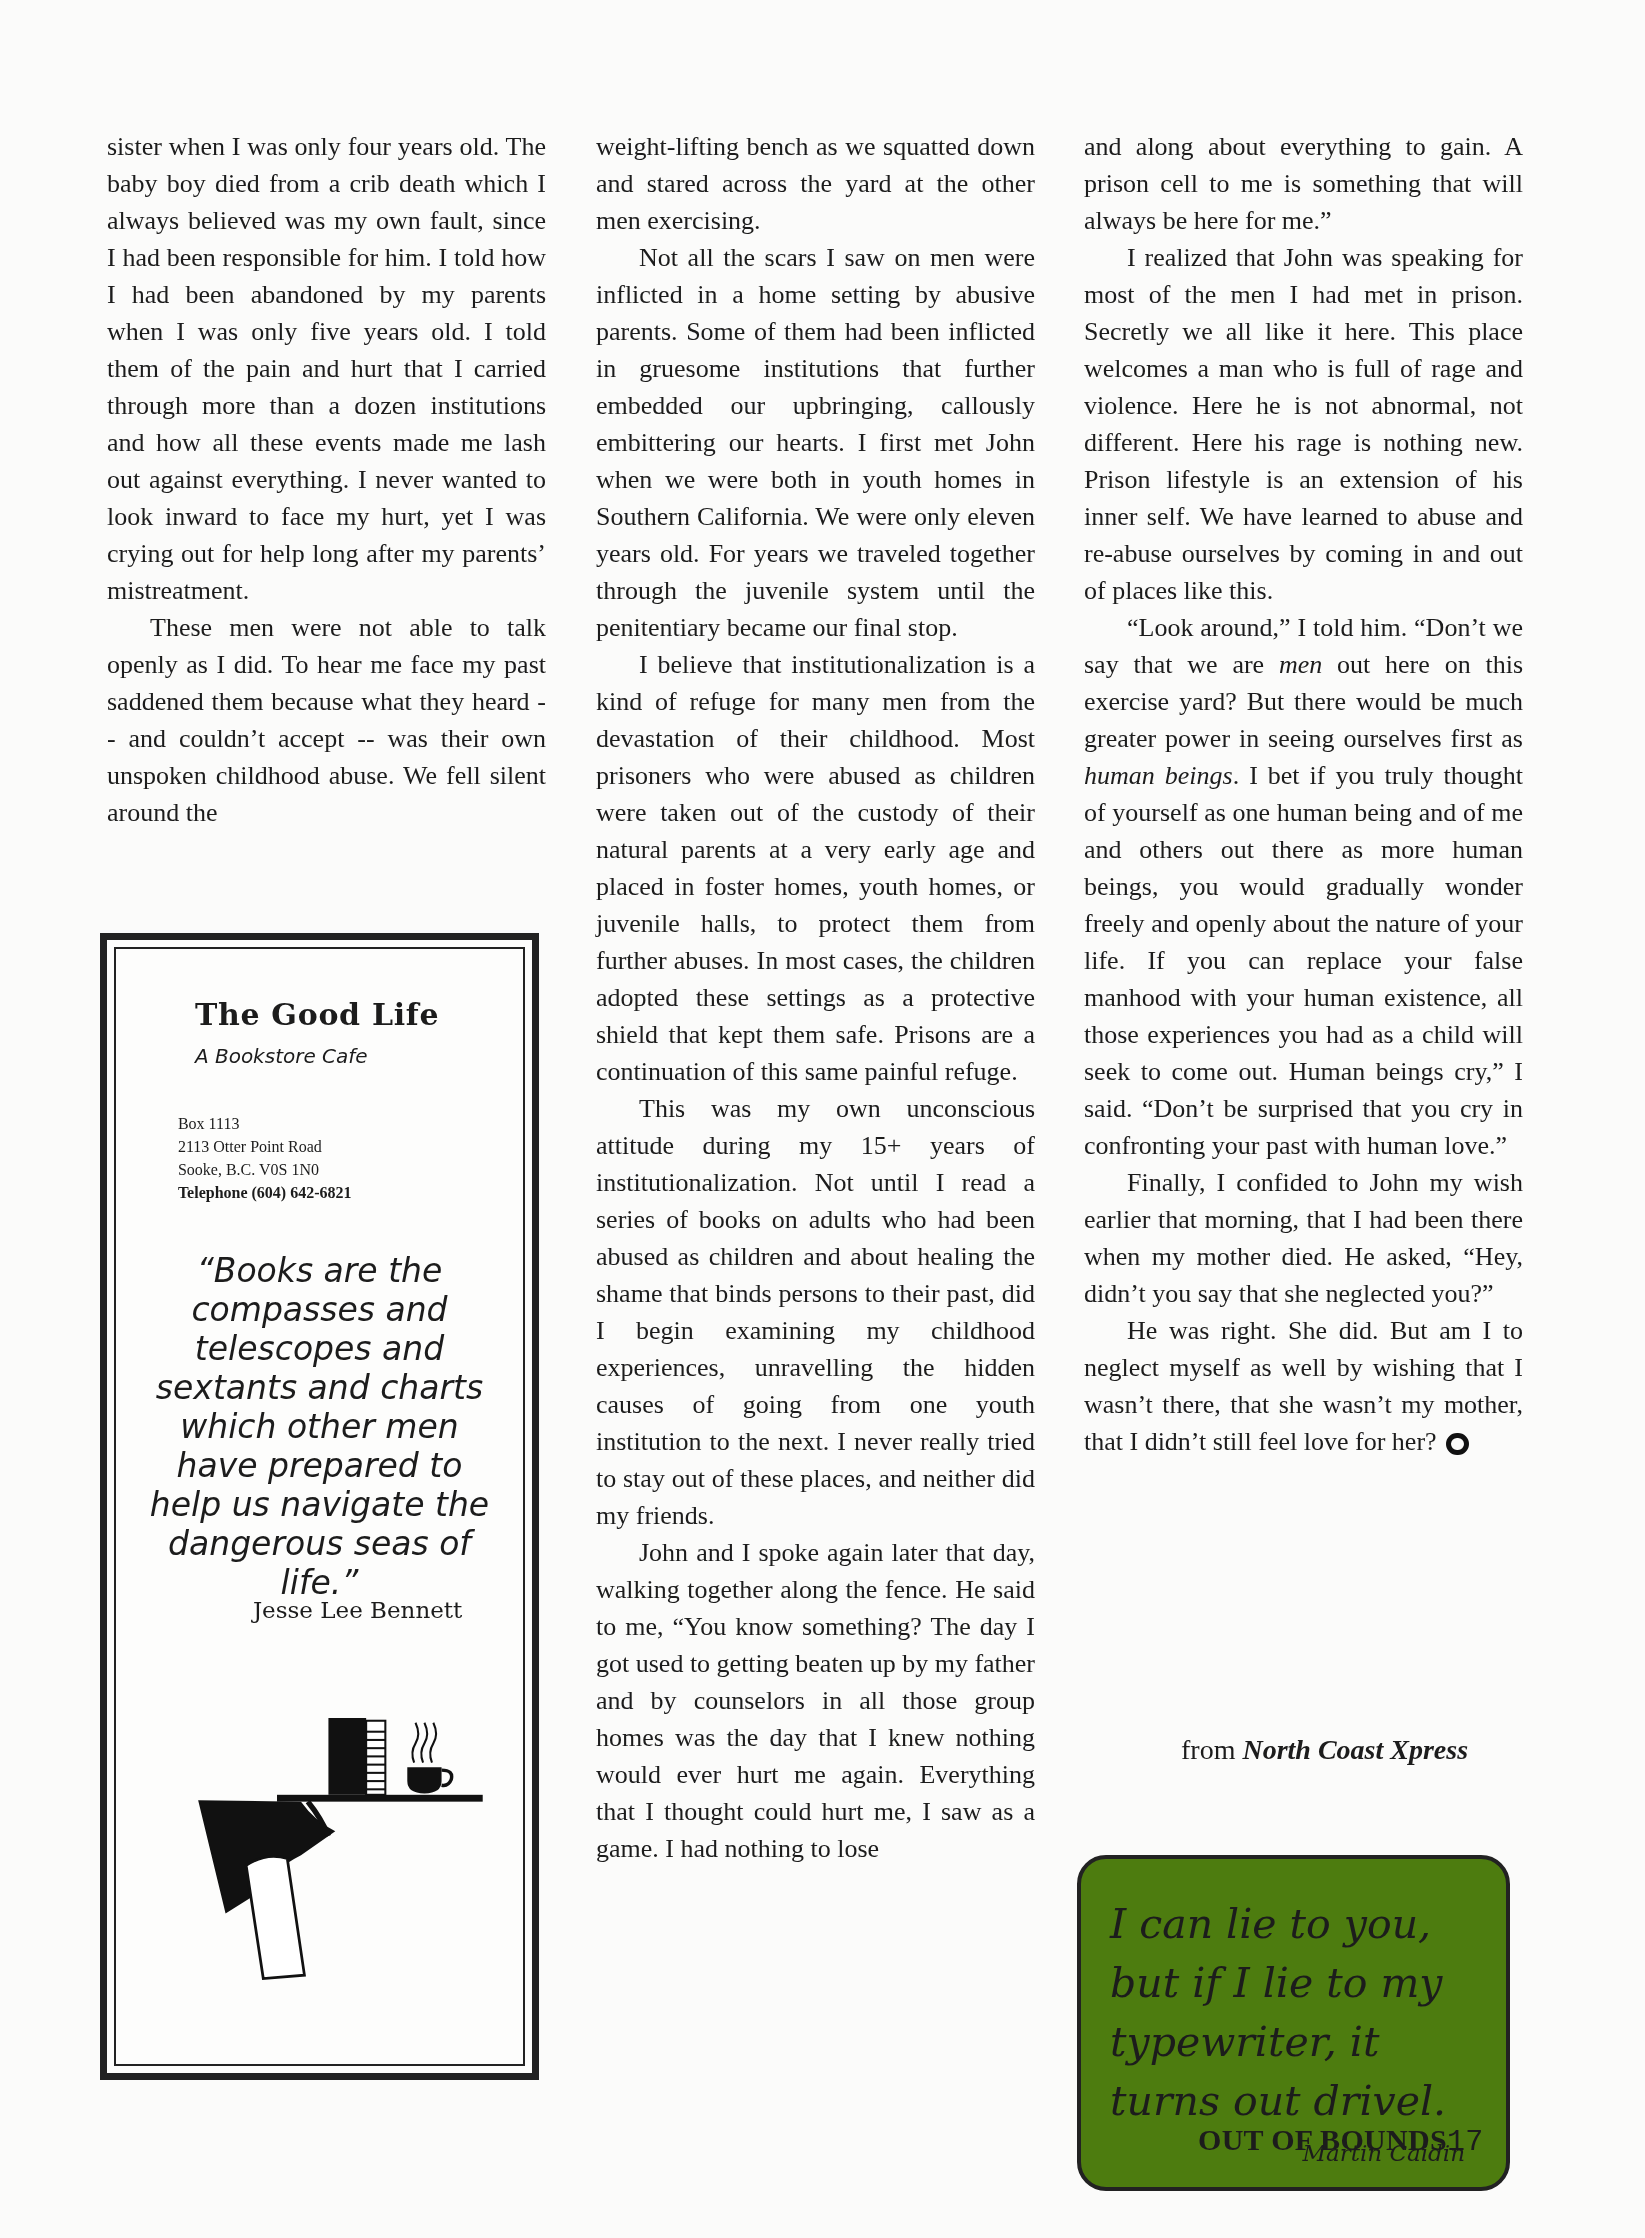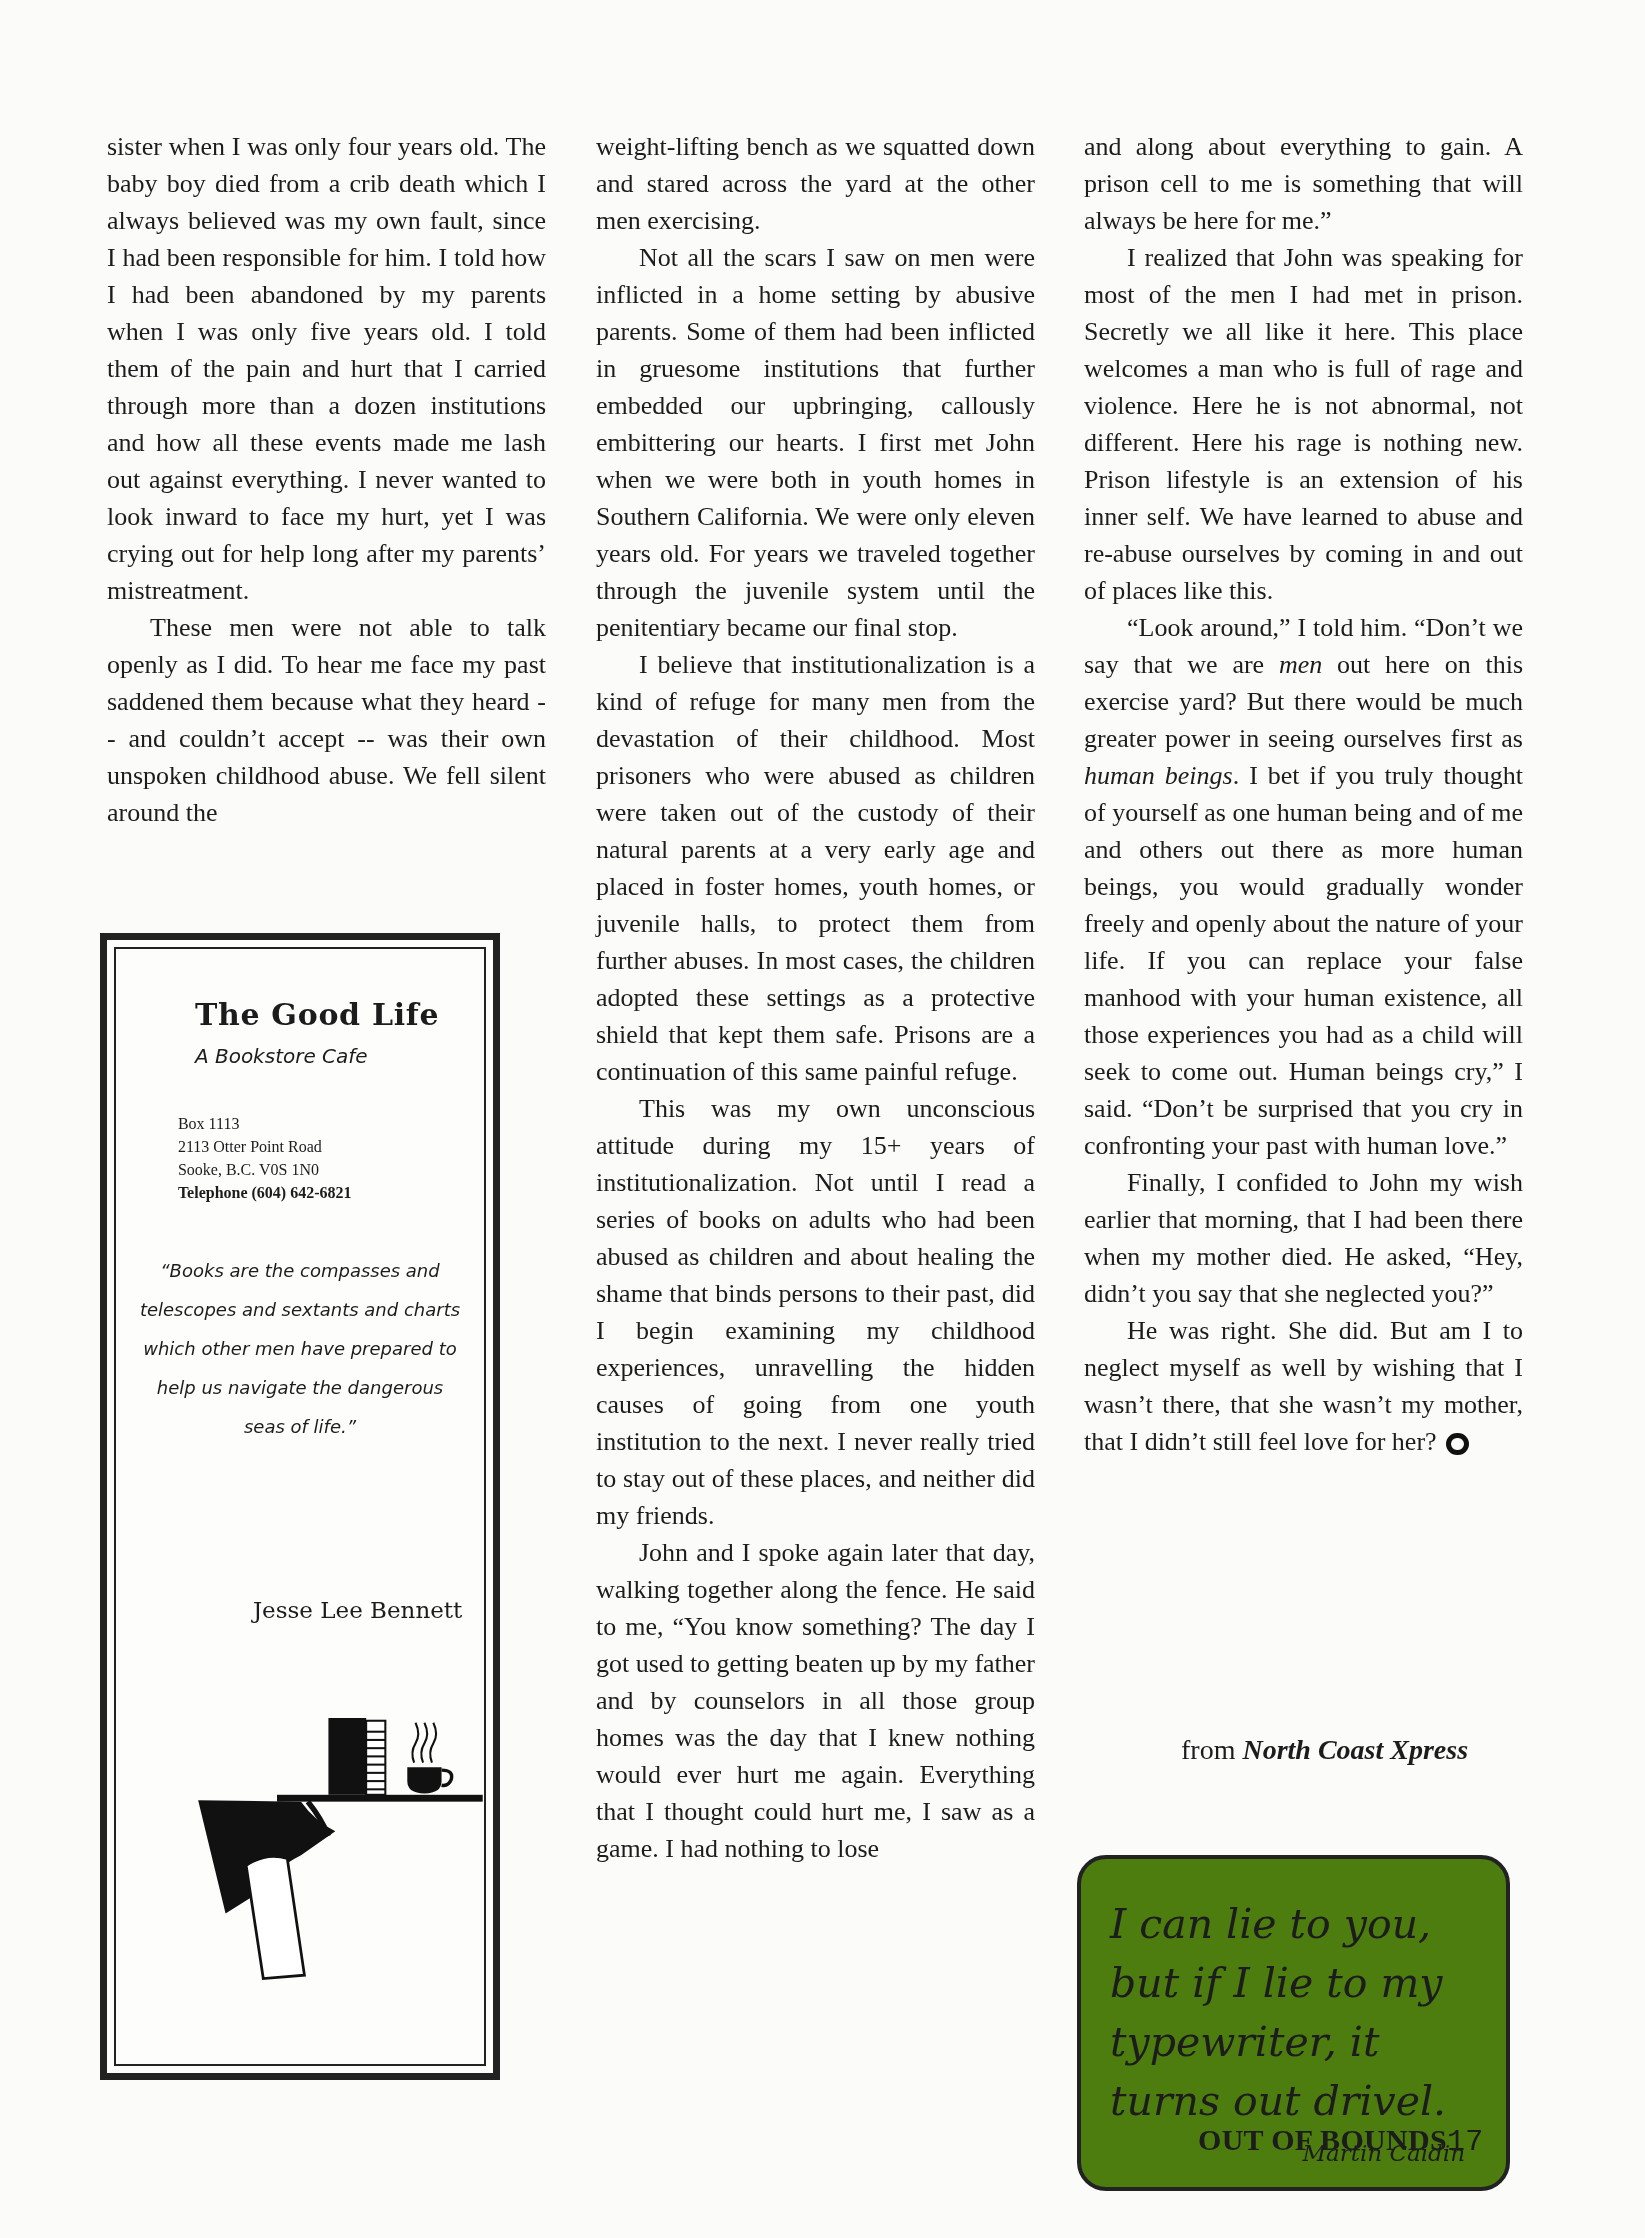--- a/index.html
+++ b/index.html
@@ -16,35 +16,35 @@
   }
   .col p { margin: 0; }
   .col p.indent { text-indent: 43px; }
   #col1 { left: 107px; }
   #col2 { left: 596px; }
   #col3 { left: 1084px; }
   em { font-style: italic; }
 
   
   .ad-box {
-    position: absolute; left: 100px; top: 933px; width: 400px; height: 1147px;
+    position: absolute; left: 100px; top: 933px; width: 439px; height: 1147px;
     border: 7.6px solid #222; box-sizing: border-box; background: #fdfdfc;
   }
   .ad-inner {
     position: absolute; left: 6.9px; top: 6.9px; right: 6.9px; bottom: 6.9px;
     border: 2.1px solid #222;
   }
   .ad-title { position: absolute; left: 79px; top: 48px; font-size: 30px; font-weight: bold; font-family: "DejaVu Serif", serif; letter-spacing: 0.7px; }
   .ad-subtitle { position: absolute; left: 79px; top: 95px; font-size: 20px; font-style: italic; font-family: "DejaVu Sans", sans-serif; text-align: right; }
   .ad-address { position: absolute; left: 62px; top: 163px; font-size: 16px; line-height: 23px; font-family: Liberation Serif, serif; }
   .ad-address .phone { font-weight: bold; }
   .ad-quote {
     position: absolute; left: 20.6px; right: 20.6px; top: 302px;
     text-align: center; font-style: italic; font-family: "DejaVu Sans", sans-serif;
-    font-size: 18px; line-height: 39px;
+    font-size: 33px; line-height: 39px;
   }
   .ad-author { position: absolute; left: 137px; top: 648px; font-size: 23px; font-family: "DejaVu Serif", serif; }
   .ad-art { position: absolute; left: 82px; top: 769px; width: 302px; height: 288px; }
 
   .end-mark {
     display: inline-block; width: 12.4px; height: 12.4px; border: 5.5px solid #111; border-radius: 50%;
     vertical-align: middle; margin-left: 9.6px;
   }
   .source { position: absolute; left: 1181px; top: 1734px; font-size: 28px; }
   .source em { font-weight: bold; }

